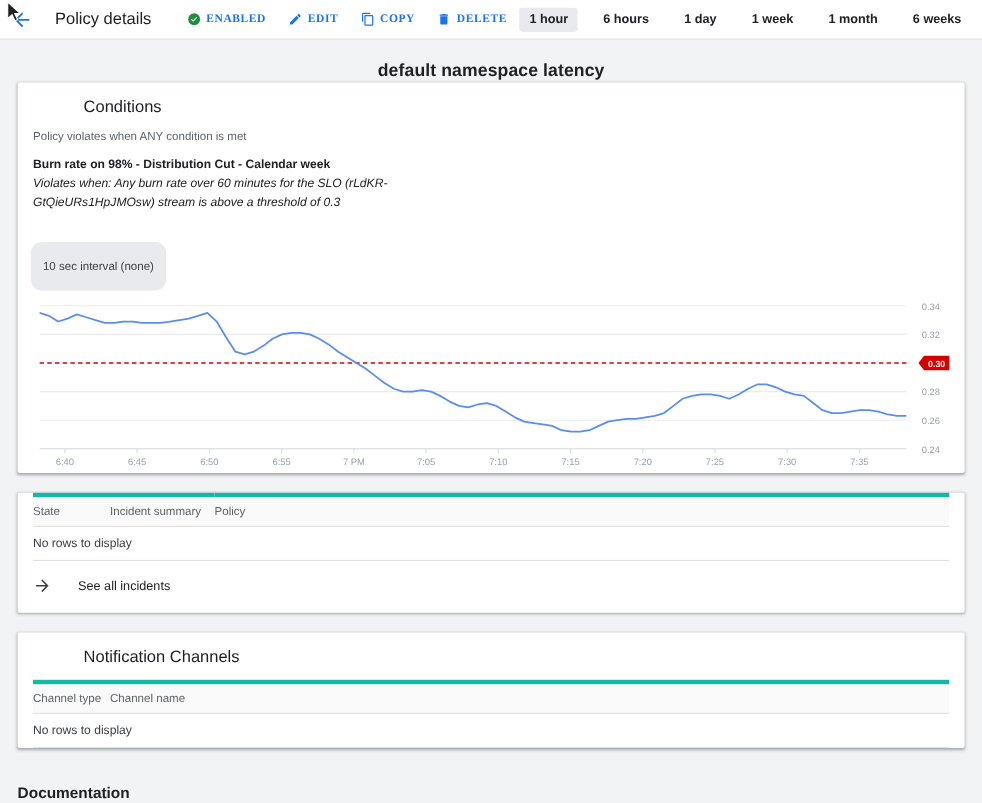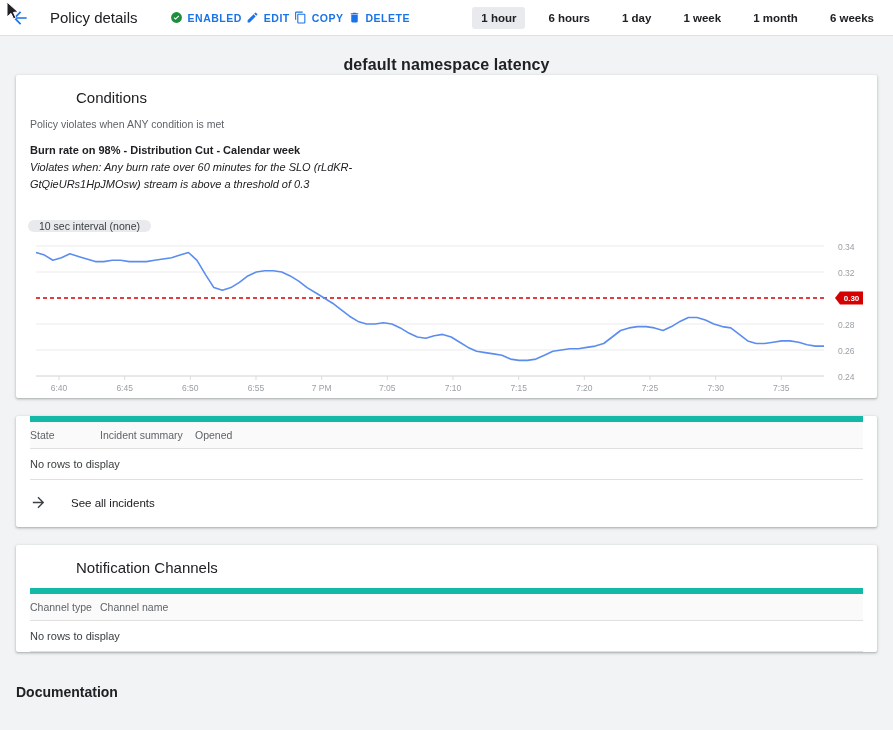--- a/index.html
+++ b/index.html
@@ -30,21 +30,22 @@
     font-size: 15px;
     color: #202124;
     margin-left: 18px;
     font-weight: 400;
     white-space: nowrap;
   }
   .actions {
     display: flex;
     align-items: flex-start;
     margin-left: 32px;
-    gap: 4px;
+    gap: 20px;
+    font-family: Liberation Serif, serif;
   }
   .action {
     display: flex;
     align-items: center;
     gap: 5px;
     color: #1a73e8;
     font-size: 10.5px;
     font-weight: bold;
     letter-spacing: .5px;
     white-space: nowrap;
@@ -115,21 +116,21 @@
     max-width: 420px;
     font-style: italic;
   }
 
   .chip {
     display: inline-block;
     background: #e8eaed;
     color: #3c4043;
     font-size: 10.5px;
     border-radius: 10px;
-    padding: 0 11px;
+    padding: 16px 11px;
     margin: 18px 0 6px 12px;
   }
 
   
   .chart-wrap { position: relative; height: 160px; margin: 0 0 8px 0; }
   .chart-wrap svg { display: block; }
 
   
   table.grid {
     width: 100%;
@@ -137,21 +138,21 @@
     table-layout: fixed;
   }
   table.grid th {
     text-align: left;
     font-size: 10.5px;
     font-weight: 400;
     color: #5f6368;
     padding: 7px 0 7px 0;
     background: #fafafa;
     border-bottom: 1px solid #e0e0e0;
-    border-top: 6px solid #14b8a6;
+    border-top: 4px solid #14b8a6;
   }
   table.grid td {
     font-size: 11px;
     color: #3c4043;
     padding: 9px 0;
     border-bottom: 1px solid #e0e0e0;
   }
   .tbl-section { padding: 14px 14px 0 14px; }
   .tbl-holder { padding: 0 14px; }
   .col-a { width: 70px; padding-left: 0 !important; }
@@ -294,21 +295,21 @@
     </div>
   </div>
 
   <div class="card">
     <div class="tbl-holder">
       <table class="grid">
         <thead>
           <tr>
             <th class="col-a">State</th>
             <th class="col-b">Incident summary</th>
-            <th class="col-c">Opened</th>
+            <th class="col-c">Policy</th>
           </tr>
         </thead>
         <tbody>
           <tr>
             <td colspan="3">No rows to display</td>
           </tr>
         </tbody>
       </table>
     </div>
     <div class="seeall">

